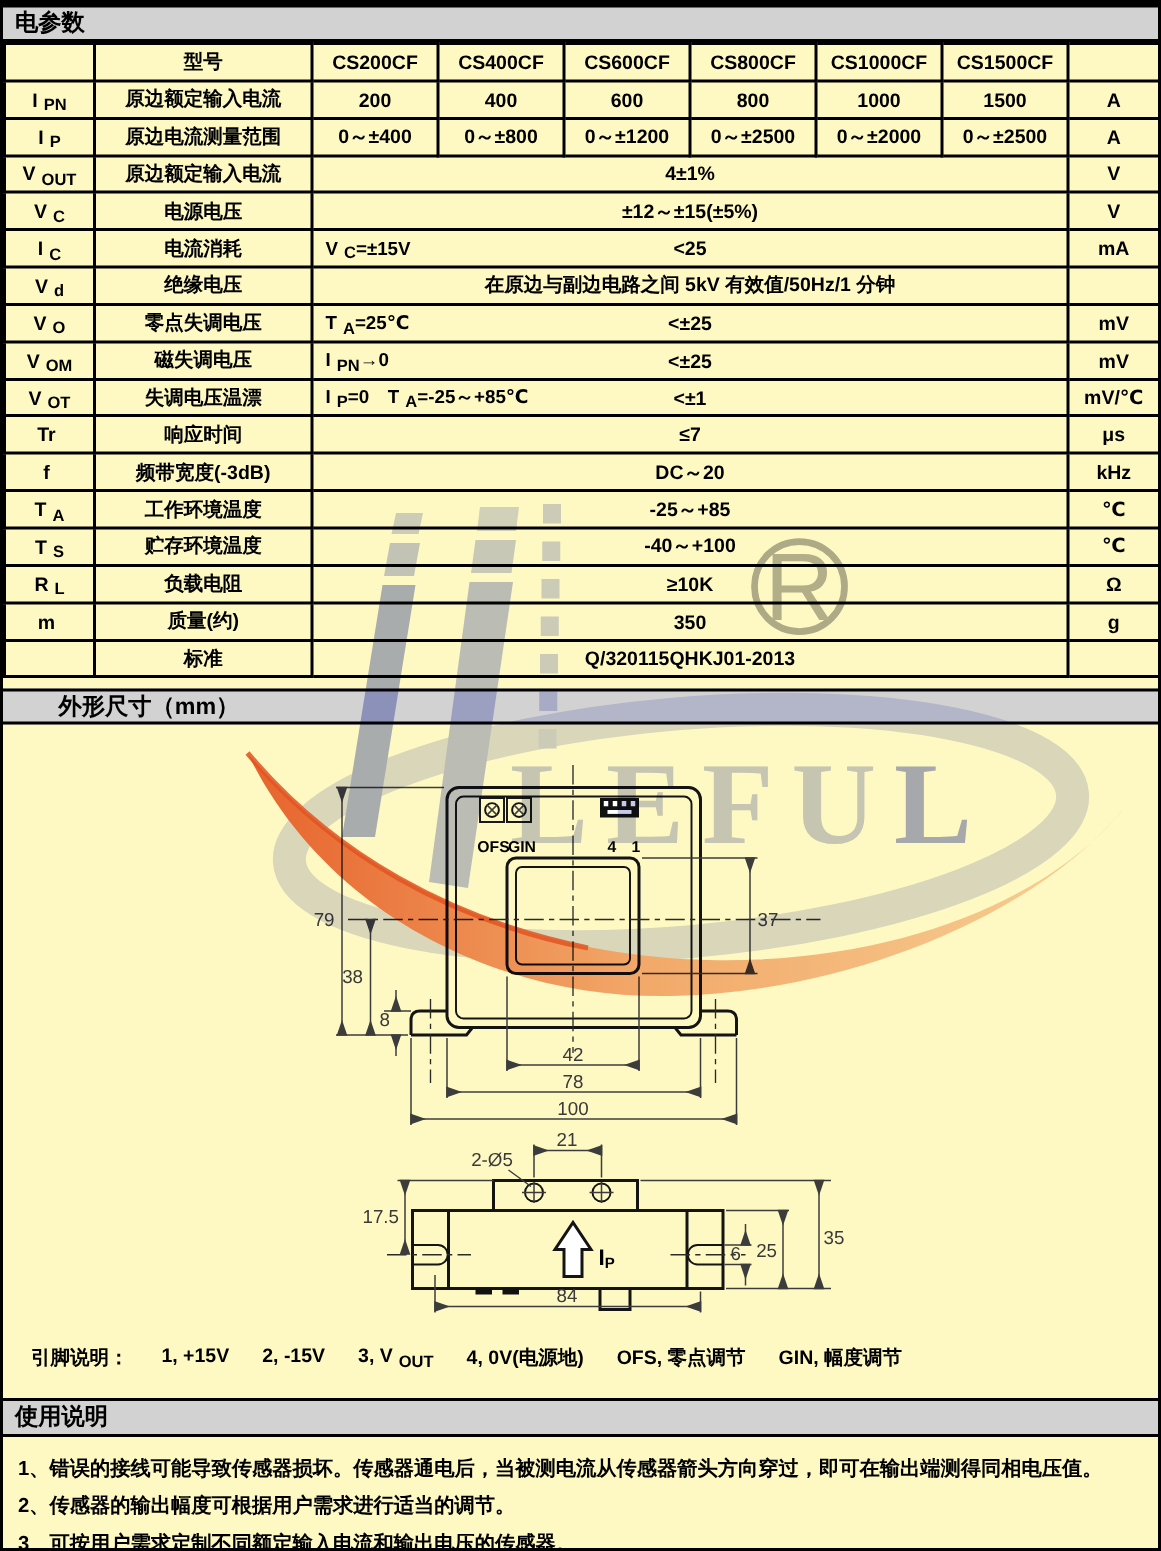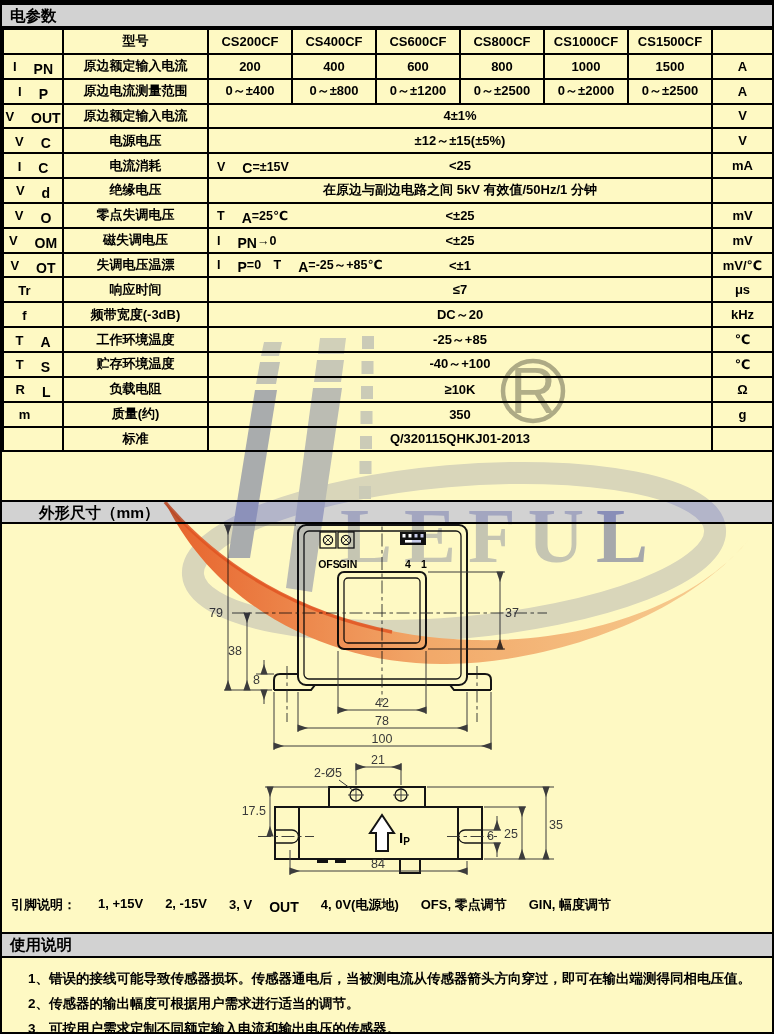--- a/index.html
+++ b/index.html
@@ -2,47 +2,47 @@
 <html><head>
 <meta charset="utf-8">
 <style>
   html,body{margin:0;padding:0;background:#fff;}
   body{font-family:"Liberation Sans","DejaVu Sans",sans-serif;color:#000;}
   .page{position:relative;width:770px;height:1030px;border:2px solid #000;background:#fef9c3;overflow:hidden;}
   
   .sec-bar{position:absolute;left:0;width:770px;background:#d2d2d2;border-top:3px solid #000;border-bottom:2px solid #000;
            box-sizing:border-box;font-size:15.5px;font-weight:700;line-height:21px;padding-left:8px;z-index:2;}
   #bar-electrical{top:0;height:26px;}
-  #bar-dimensions{top:498px;height:24px;border-top-width:2px;padding-left:37px;}
+  #bar-dimensions{top:457px;height:24px;border-top-width:2px;padding-left:37px;}
   #bar-usage{top:930px;height:26px;border-top-width:2px;line-height:22px;}
   
   .tbl-wrap{position:absolute;top:26px;left:0;width:770px;z-index:1;}
   table.ptable{border-collapse:collapse;table-layout:fixed;width:770px;}
   table.ptable td{border:2px solid #000;padding:0;font-size:13px;font-weight:700;text-align:center;
                   white-space:nowrap;overflow:hidden;}
   table.ptable tr{height:24.85px;}
   td.c-name{text-align:left;padding-left:10px;font-size:13.5px;}
   td.c-merge{position:relative;}
   .cond{position:absolute;left:8px;top:50%;transform:translateY(-50%);font-size:12.5px;font-weight:700;white-space:nowrap;}
-  .sub{font-size:14px;position:relative;top:2.5px;margin-left:17px;}
+  .sub{font-size:11px;position:relative;top:2.5px;margin-left:4px;}
   
   #drawing{position:absolute;top:497px;left:0;z-index:1;}
   .ln{stroke:#141414;stroke-width:2;fill:none;}
   .ln2{stroke:#141414;stroke-width:1.3;fill:none;}
   .dim{stroke:#3c3c3c;stroke-width:1;fill:none;}
   .cl{stroke:#2a2a2a;stroke-width:0.9;fill:none;stroke-dasharray:13 3.5 3.5 3.5;}
   .dimtxt{fill:#3a3a3a;font-size:12.5px;font-weight:400;}
   .pinlab{fill:#000;font-size:10.5px;font-weight:700;}
   
   #pin-note{position:absolute;top:894px;left:0;width:618px;display:flex;justify-content:center;gap:22px;
             font-size:13px;font-weight:700;z-index:2;white-space:nowrap;}
   #pin-note .lbl{font-weight:700;}
   
   #usage-list{position:absolute;top:956px;left:0;width:770px;padding:8px 0 0 0;z-index:1;}
-  .usage-item{font-size:13.5px;font-weight:700;padding:0 26px;line-height:25px;white-space:nowrap;}
+  .usage-item{font-size:13.5px;font-weight:700;padding:0 10px;line-height:25px;white-space:nowrap;}
   
   #watermark{position:absolute;inset:0;z-index:40;pointer-events:none;mix-blend-mode:multiply;}
   .brand{font-family:"Liberation Serif","DejaVu Serif",serif;font-weight:700;font-size:78px;letter-spacing:12px;}
 </style>
 </head>
 <body>
 
 <div class="page">
 
   <div class="sec-bar" id="bar-electrical">电参数</div>

